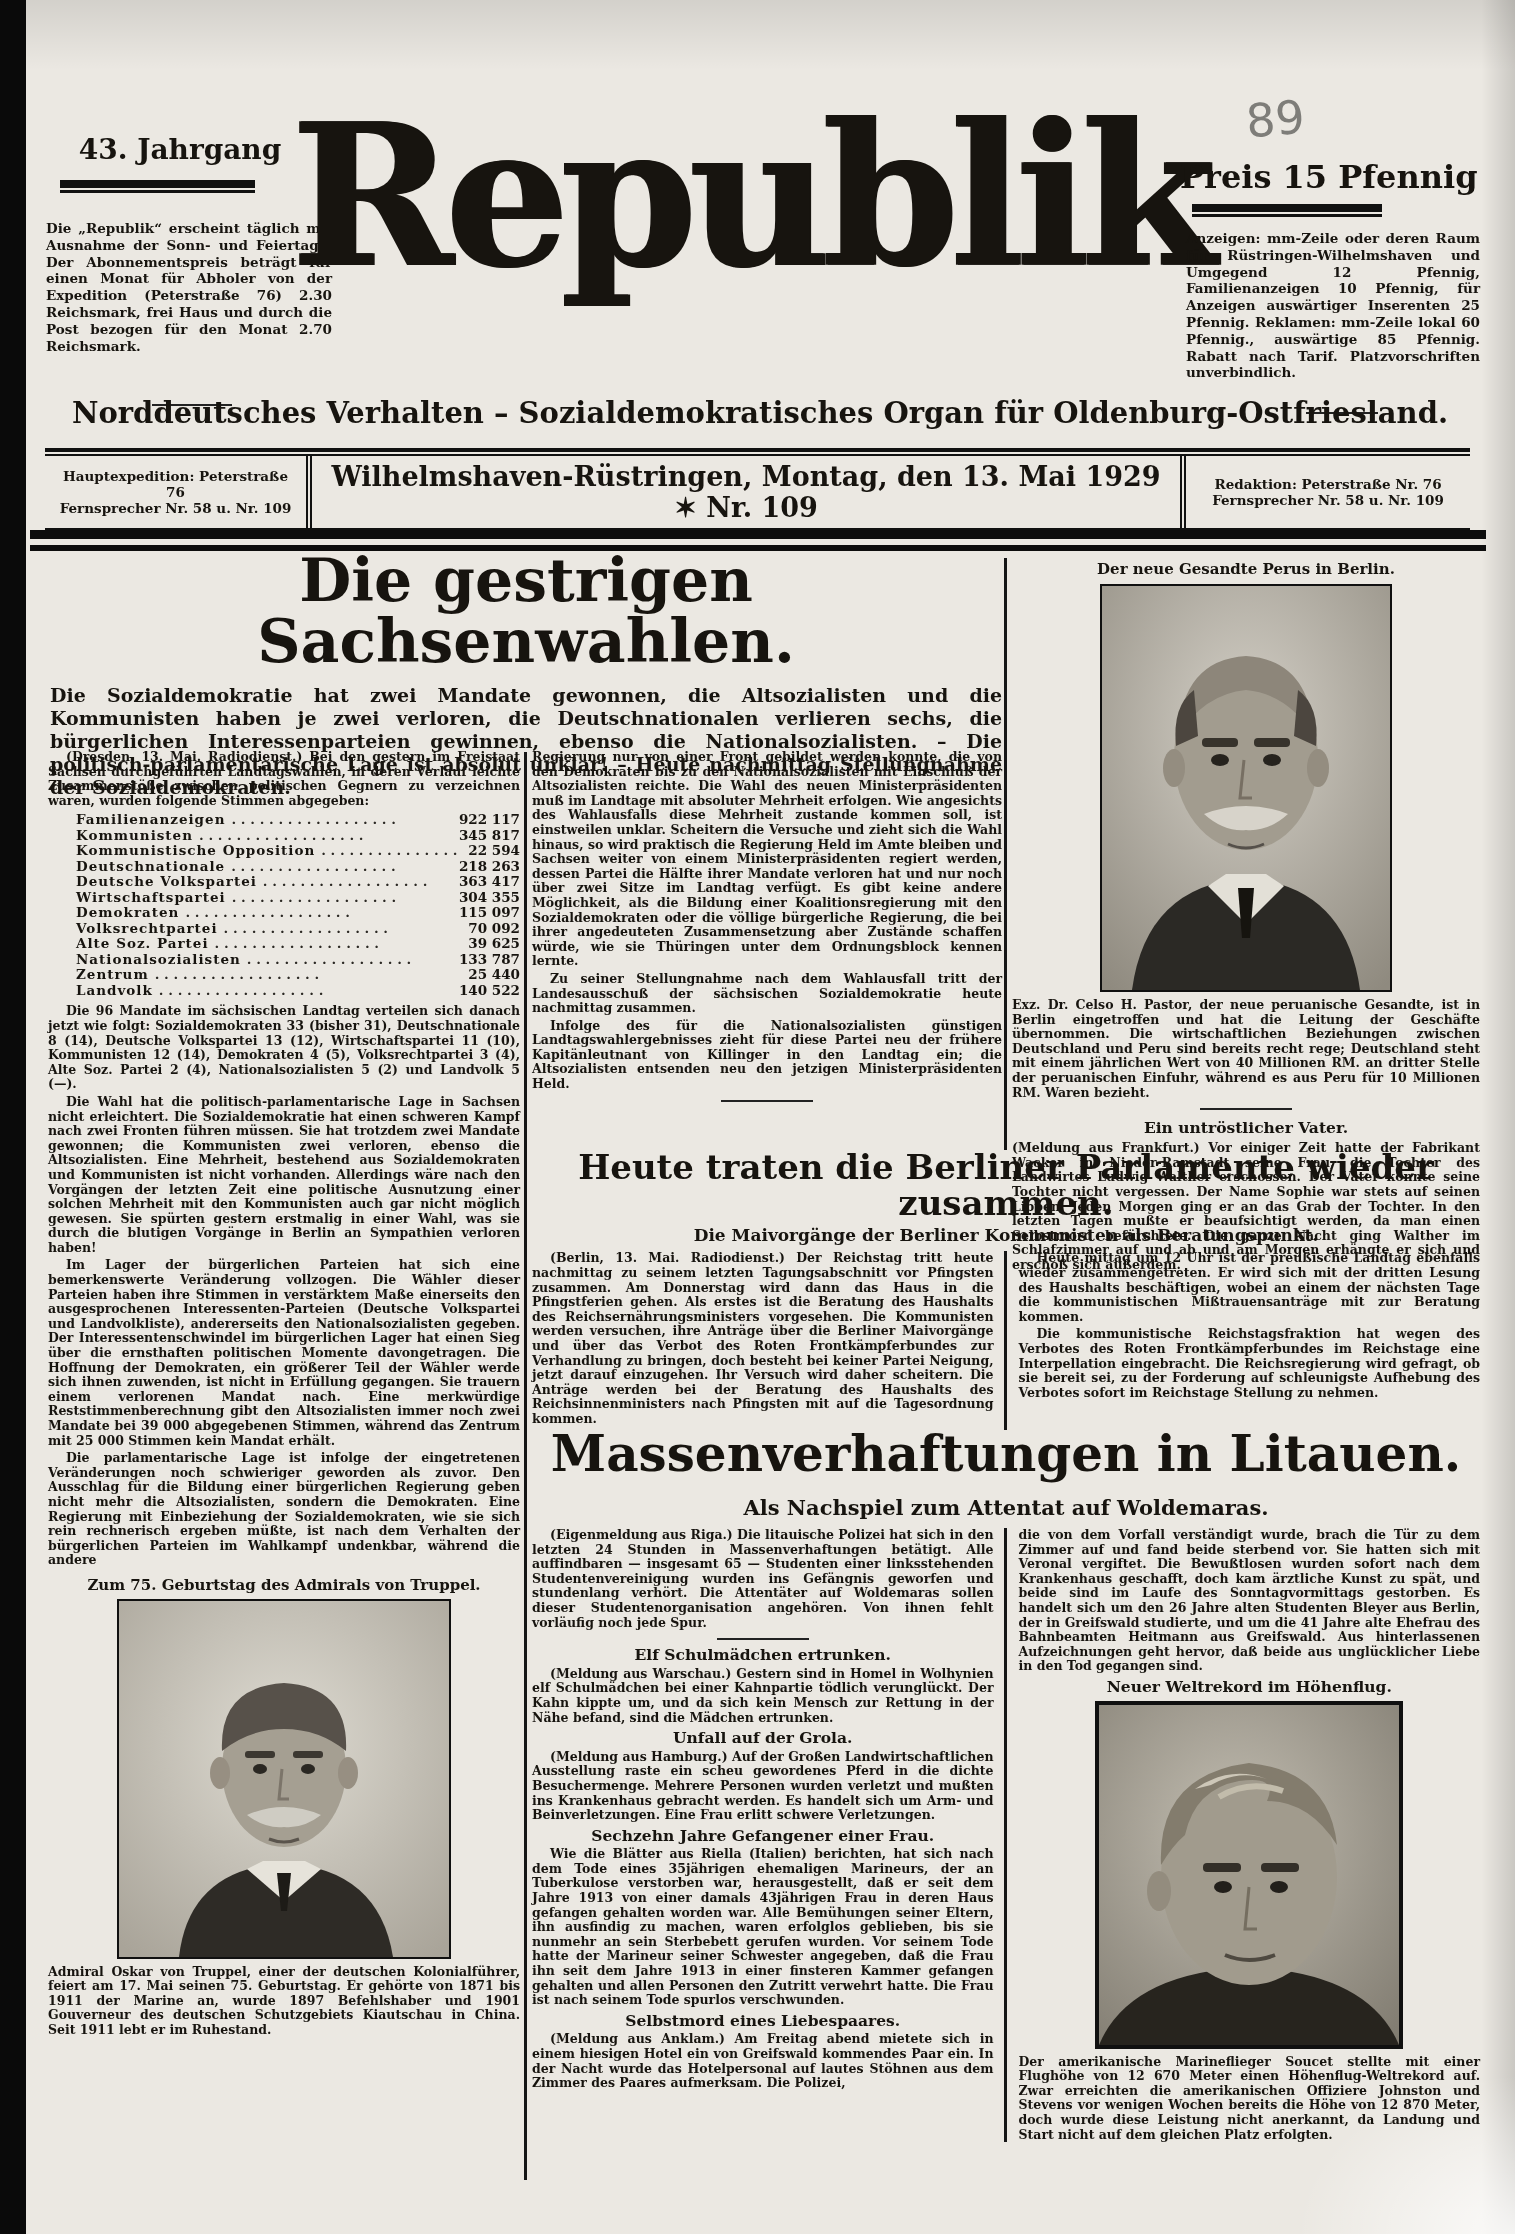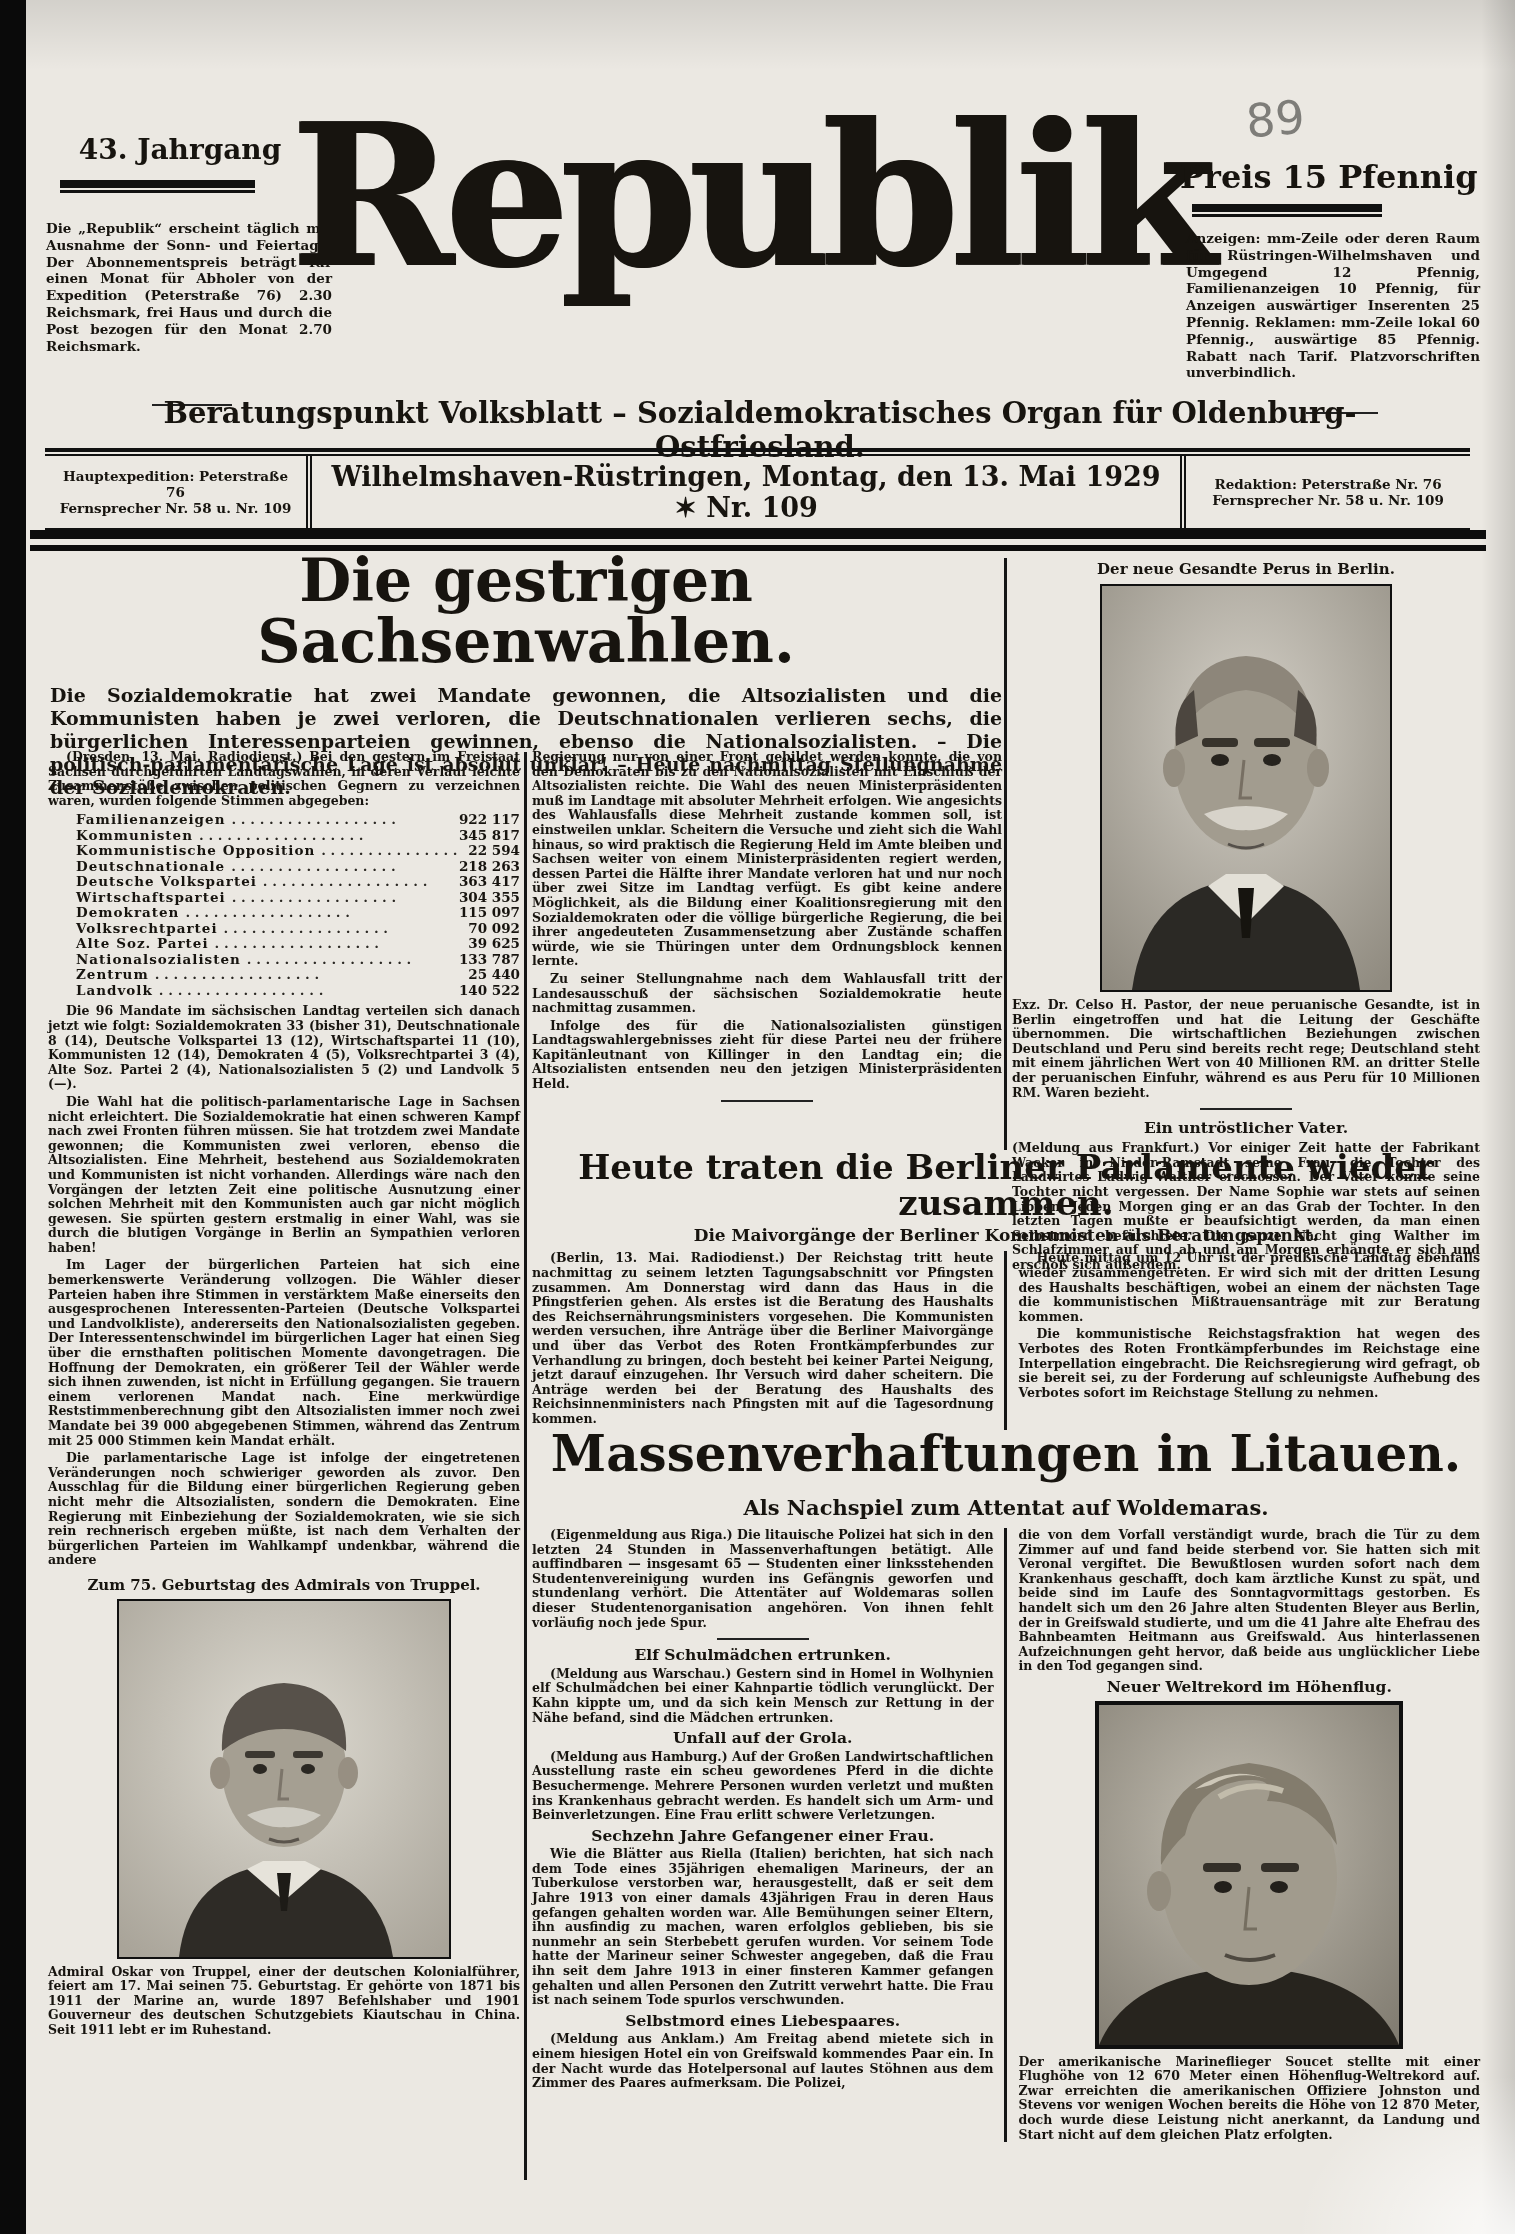--- a/index.html
+++ b/index.html
@@ -97,21 +97,21 @@
   <div class="info subscription">Die „Republik“ erscheint täglich mit Ausnahme der Sonn- und Feiertage. Der Abonnementspreis beträgt für einen Monat für Abholer von der Expedition (Peterstraße 76) 2.30 Reichsmark, frei Haus und durch die Post bezogen für den Monat 2.70 Reichsmark.</div>
   <div class="sep-s sub-sep"></div>
 
   <div class="masthead">Republik</div>
 
   <div class="price">Preis 15 Pfennig</div>
   <div class="rule-double price-rule"></div>
   <div class="info adrates">Anzeigen: mm-Zeile oder deren Raum für Rüstringen-Wilhelmshaven und Umgegend 12 Pfennig, Familienanzeigen 10 Pfennig, für Anzeigen auswärtiger Inserenten 25 Pfennig. Reklamen: mm-Zeile lokal 60 Pfennig., auswärtige 85 Pfennig. Rabatt nach Tarif. Platzvorschriften unverbindlich.</div>
   <div class="sep-s ad-sep"></div>
 
-  <div class="subtitle">Beratungspunkt Volksblatt – Sozialdemokratisches Organ für Oldenburg-Ostfriesland.</div>
+  <div class="subtitle">Norddeutsches Verhalten – Sozialdemokratisches Organ für Oldenburg-Ostfriesland.</div>
 
   <div class="dateline">
     <div class="dateline-inner">
       <div class="dl-cell dl-left">
         <span>Hauptexpedition: Peterstraße 76</span>
         <span>Fernsprecher Nr. 58 u. Nr. 109</span>
       </div>
       <div class="dl-cell dl-center">Wilhelmshaven-Rüstringen, Montag, den 13. Mai 1929 ✶ Nr. 109</div>
       <div class="dl-cell dl-right">
         <span>Redaktion: Peterstraße Nr. 76</span>

